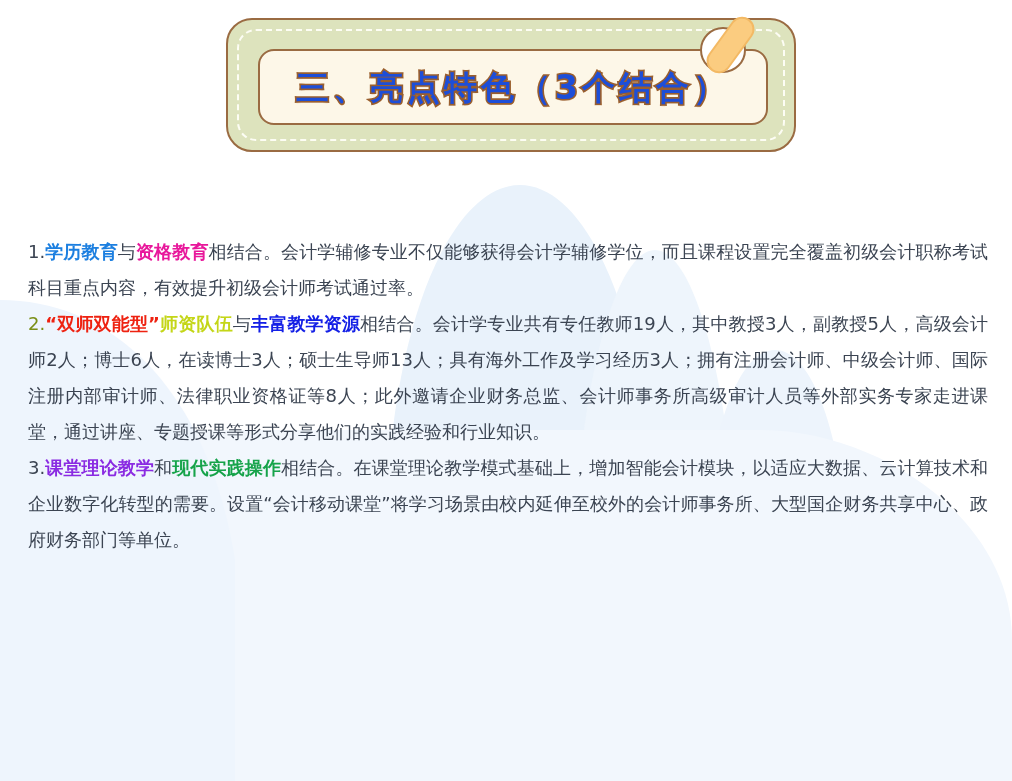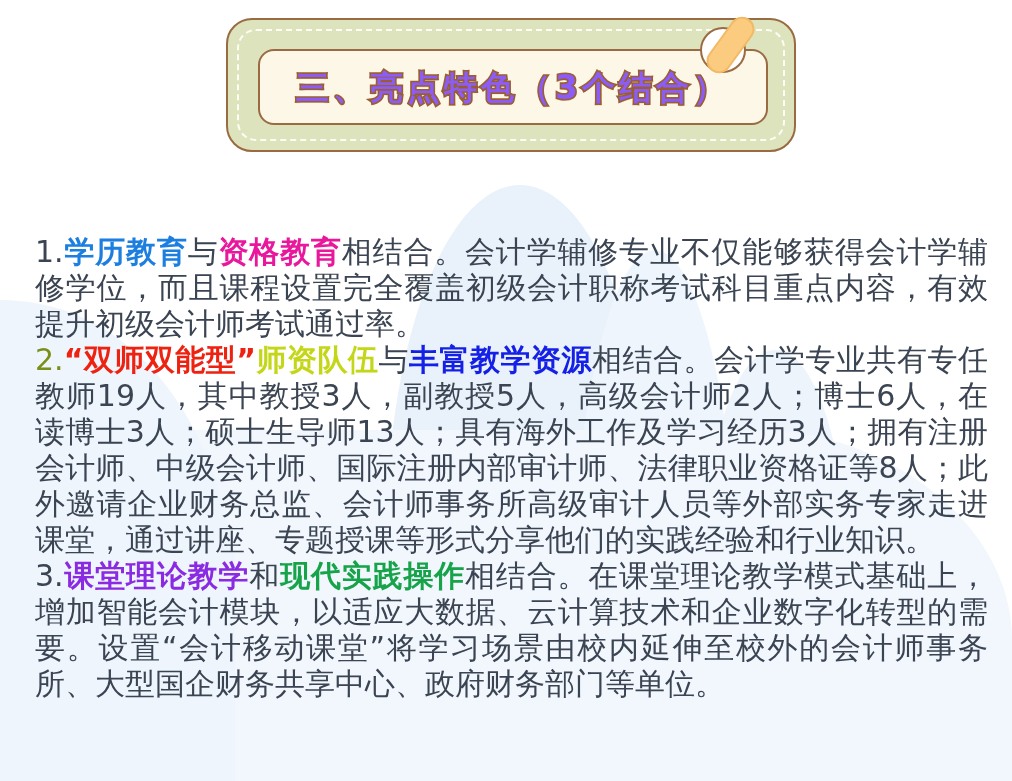--- a/index.html
+++ b/index.html
@@ -65,21 +65,21 @@
     display: flex;
     align-items: center;
     justify-content: center;
   }
 
   #banner-title {
     font-family: "DejaVu Sans", "Liberation Sans", sans-serif;
     font-size: 33px;
     font-weight: 700;
     letter-spacing: 4px;
-    color: #8b5cf6;
+    color: #1d4ed8;
     -webkit-text-stroke: 3.2px #9a5f2e;
     paint-order: stroke fill;
     text-shadow: 0 2px 0 rgba(154,95,46,0.28);
     white-space: nowrap;
     line-height: 1;
   }
 
   
   #crayon-circle {
     position: absolute;
@@ -110,27 +110,26 @@
   #content {
     position: absolute;
     left: 28px;
     top: 234px;
     width: 960px;
     z-index: 2;
   }
 
   .para {
     font-family: "DejaVu Sans", "Liberation Sans", sans-serif;
-    font-size: 30px;
+    font-size: 18px;
     line-height: 36px;
     color: #3b4452;
     text-align: justify;
     text-justify: inter-character;
     letter-spacing: 0px;
-    margin-left: 7px;
   }
 </style>
 </head>
 <body>
 
 <svg id="bg-decor" viewBox="0 0 1012 781" xmlns="http://www.w3.org/2000/svg">
   <path d="M385 560 C385 330, 450 185, 520 185 C590 185, 655 330, 655 560 Z" fill="#e9f2fb"></path>
   <path d="M575 560 C575 420, 610 250, 655 250 C700 250, 735 420, 735 560 Z" fill="#eef5fc"></path>
   <path d="M700 600 C700 470, 730 350, 775 350 C820 350, 850 470, 850 600 Z" fill="#edf4fc"></path>
   <path d="M0 430 L760 430 C880 430, 1012 520, 1012 640 L1012 781 L0 781 Z" fill="#f2f7fd"></path>

